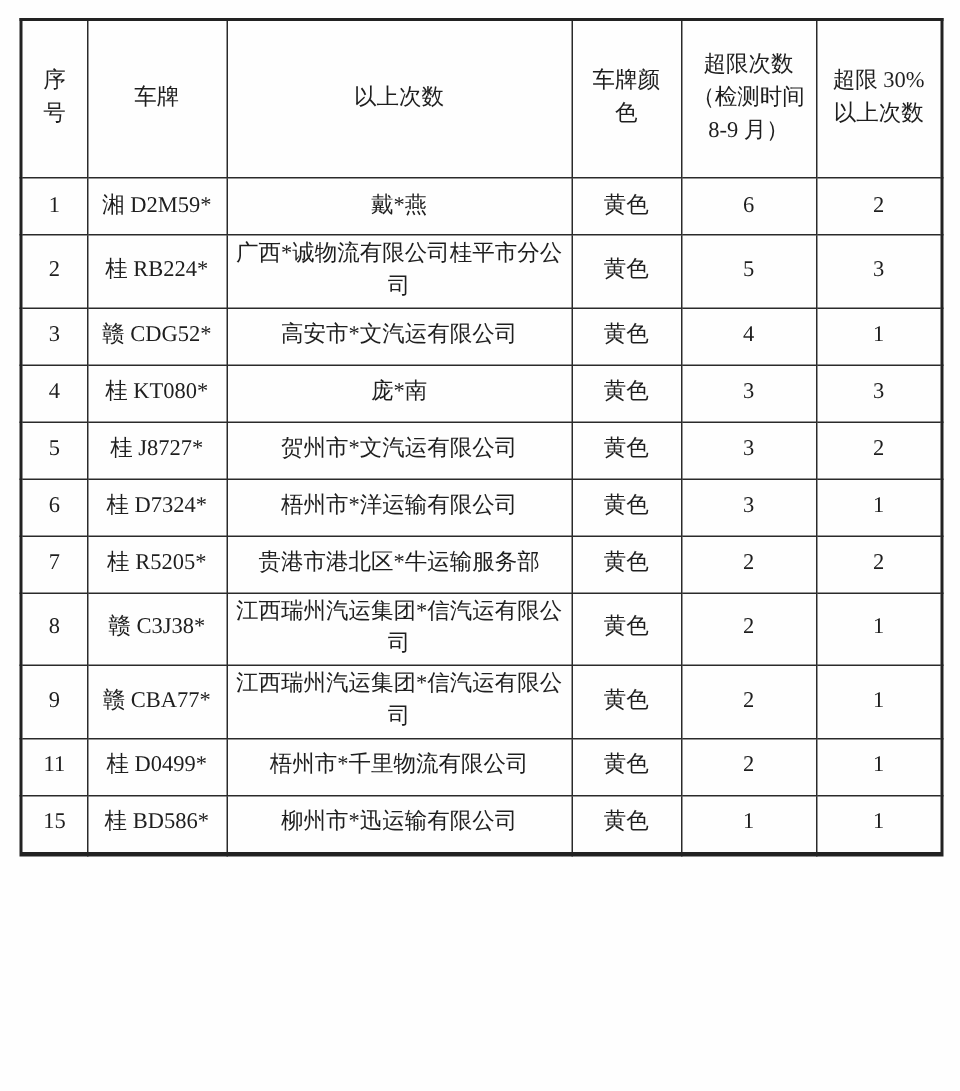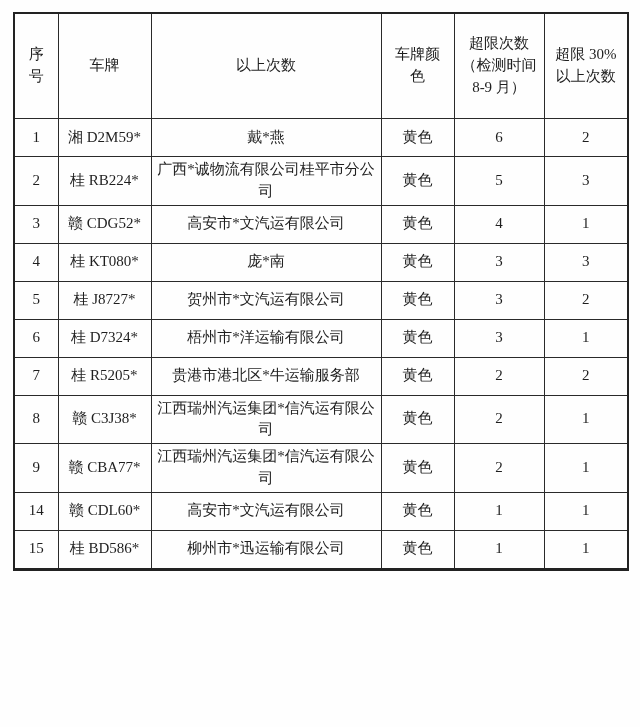--- a/index.html
+++ b/index.html
@@ -148,25 +148,25 @@
         </tr>
         <tr>
           <td>9</td>
           <td>赣 CBA77*</td>
           <td>江西瑞州汽运集团*信汽运有限公司</td>
           <td>黄色</td>
           <td>2</td>
           <td>1</td>
         </tr>
         <tr>
-          <td>14</td>
-          <td>赣 CDL60*</td>
-          <td>高安市*文汽运有限公司</td>
+          <td>11</td>
+          <td>桂 D0499*</td>
+          <td>梧州市*千里物流有限公司</td>
           <td>黄色</td>
-          <td>1</td>
+          <td>2</td>
           <td>1</td>
         </tr>
         <tr>
           <td>15</td>
           <td>桂 BD586*</td>
           <td>柳州市*迅运输有限公司</td>
           <td>黄色</td>
           <td>1</td>
           <td>1</td>
         </tr>

